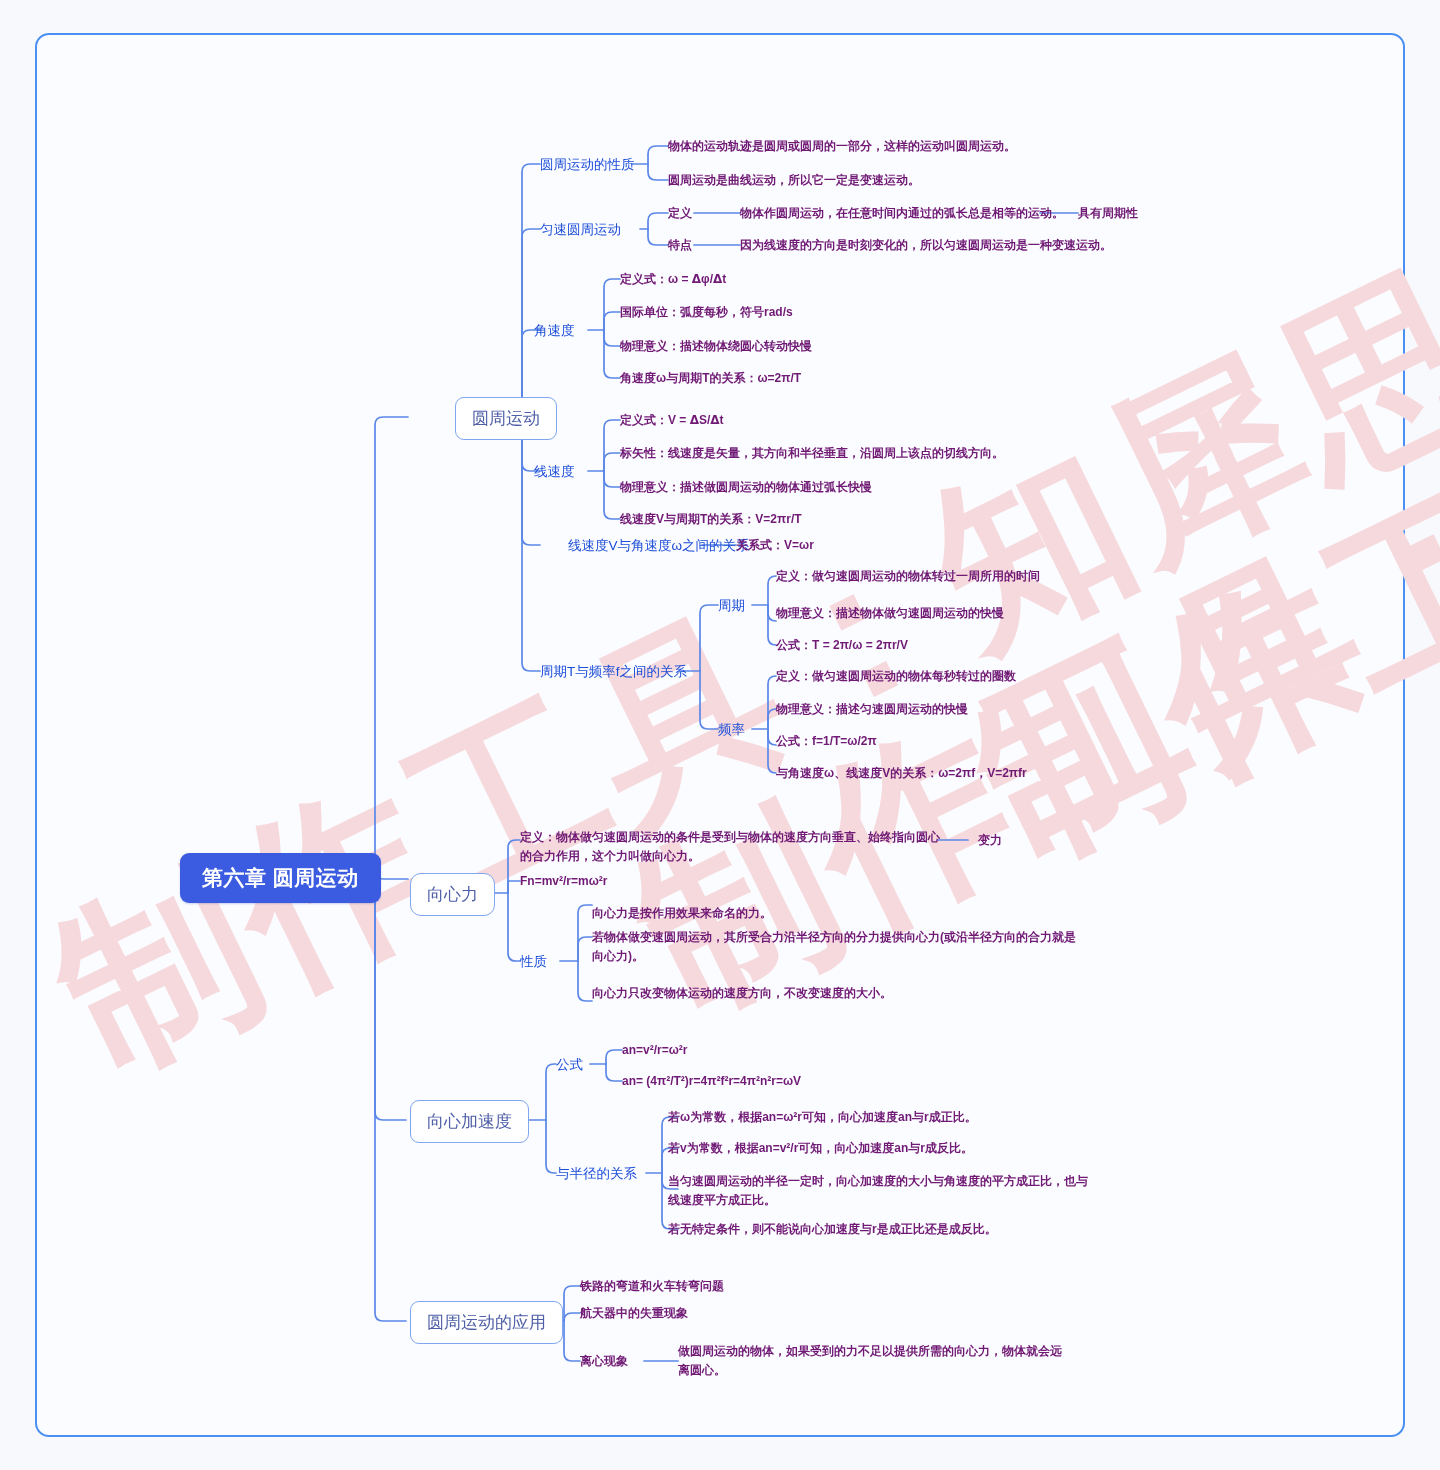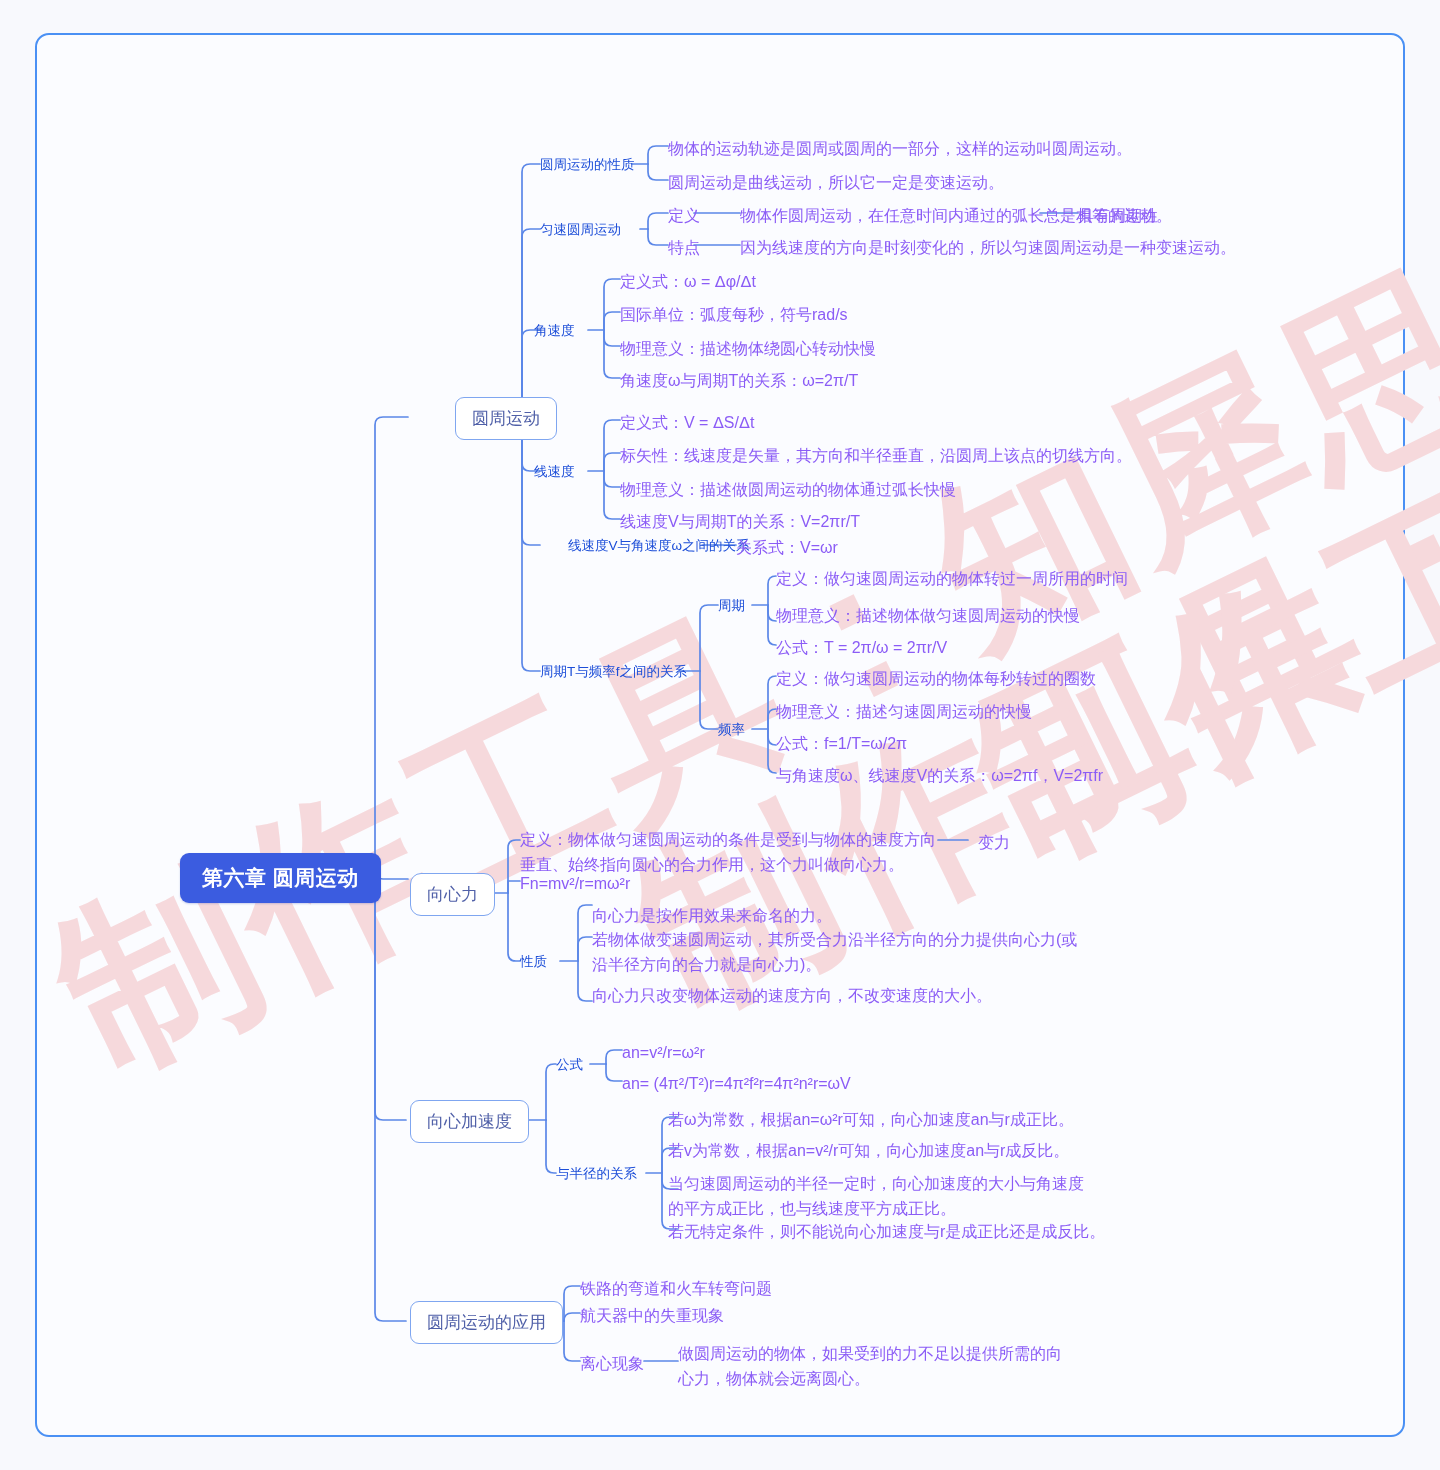--- a/index.html
+++ b/index.html
@@ -44,21 +44,21 @@
     letter-spacing:.5px;
   }
   .l1-node{
     background:#ffffff;border:1.6px solid #7fa6f0;border-radius:9px;
     color:#5060a8;font-size:17px;padding:9px 16px;white-space:nowrap;
   }
   .l2{
     color:#1d4ed8;font-size:13.5px;white-space:nowrap;line-height:1.55;
   }
   .leaf{
-    color:#8b5cf6;font-size:16px;line-height:1.55;
+    color:#701a75;font-size:12px;line-height:1.55;font-weight:bold;
   }
   .leaf.wrap{white-space:normal;}
   .leaf.nowrap{white-space:nowrap;}
 </style>
 </head>
 <body>
 
 <div id="canvas">
 
   <div class="frame"></div>

